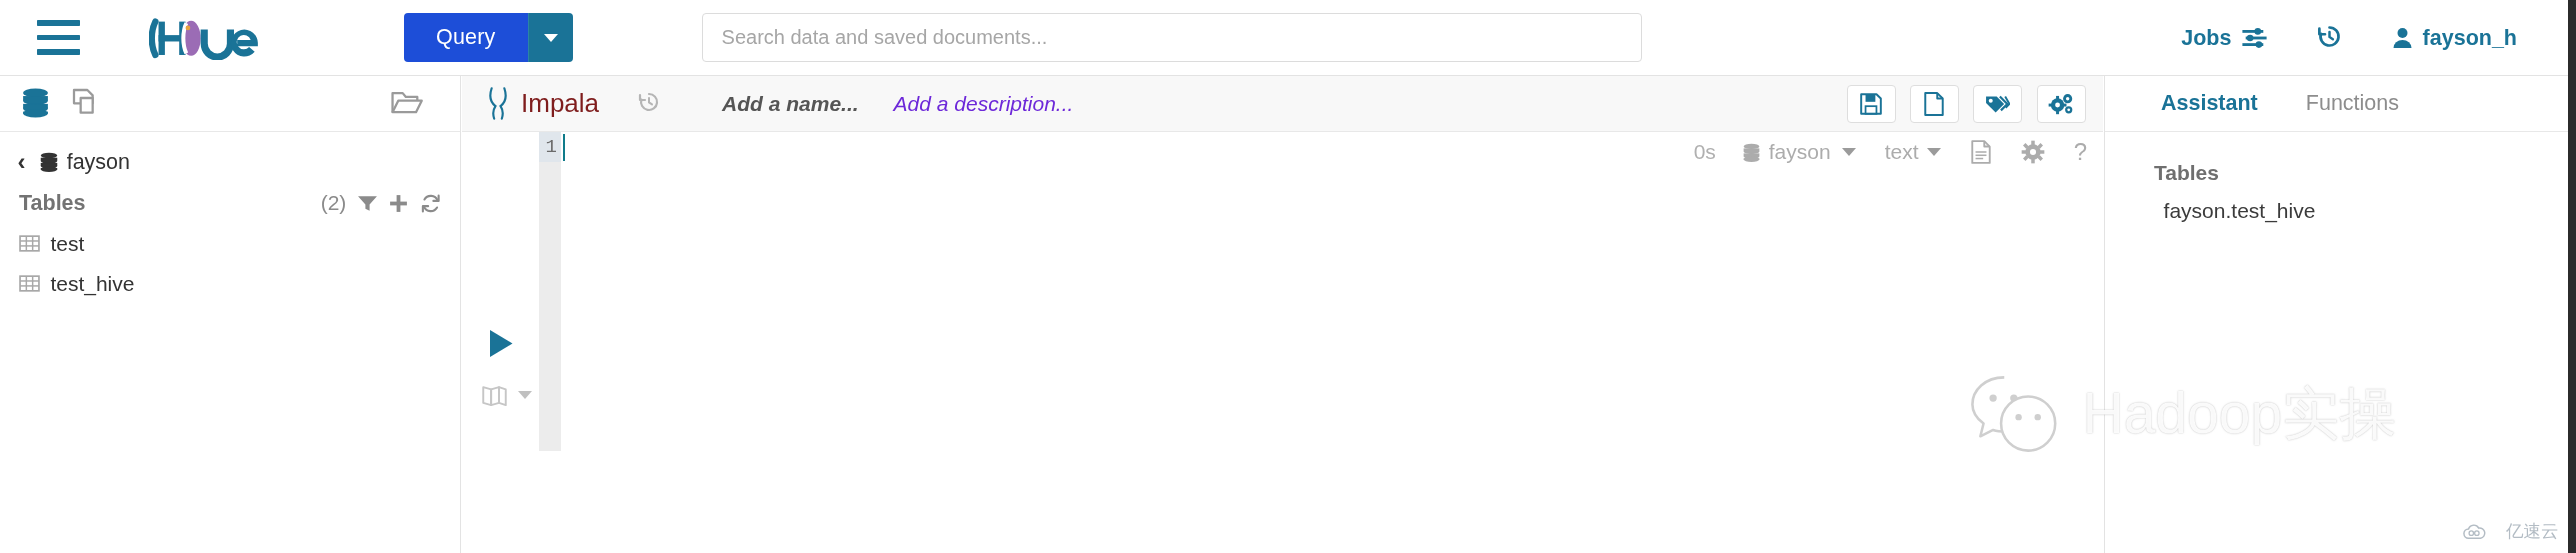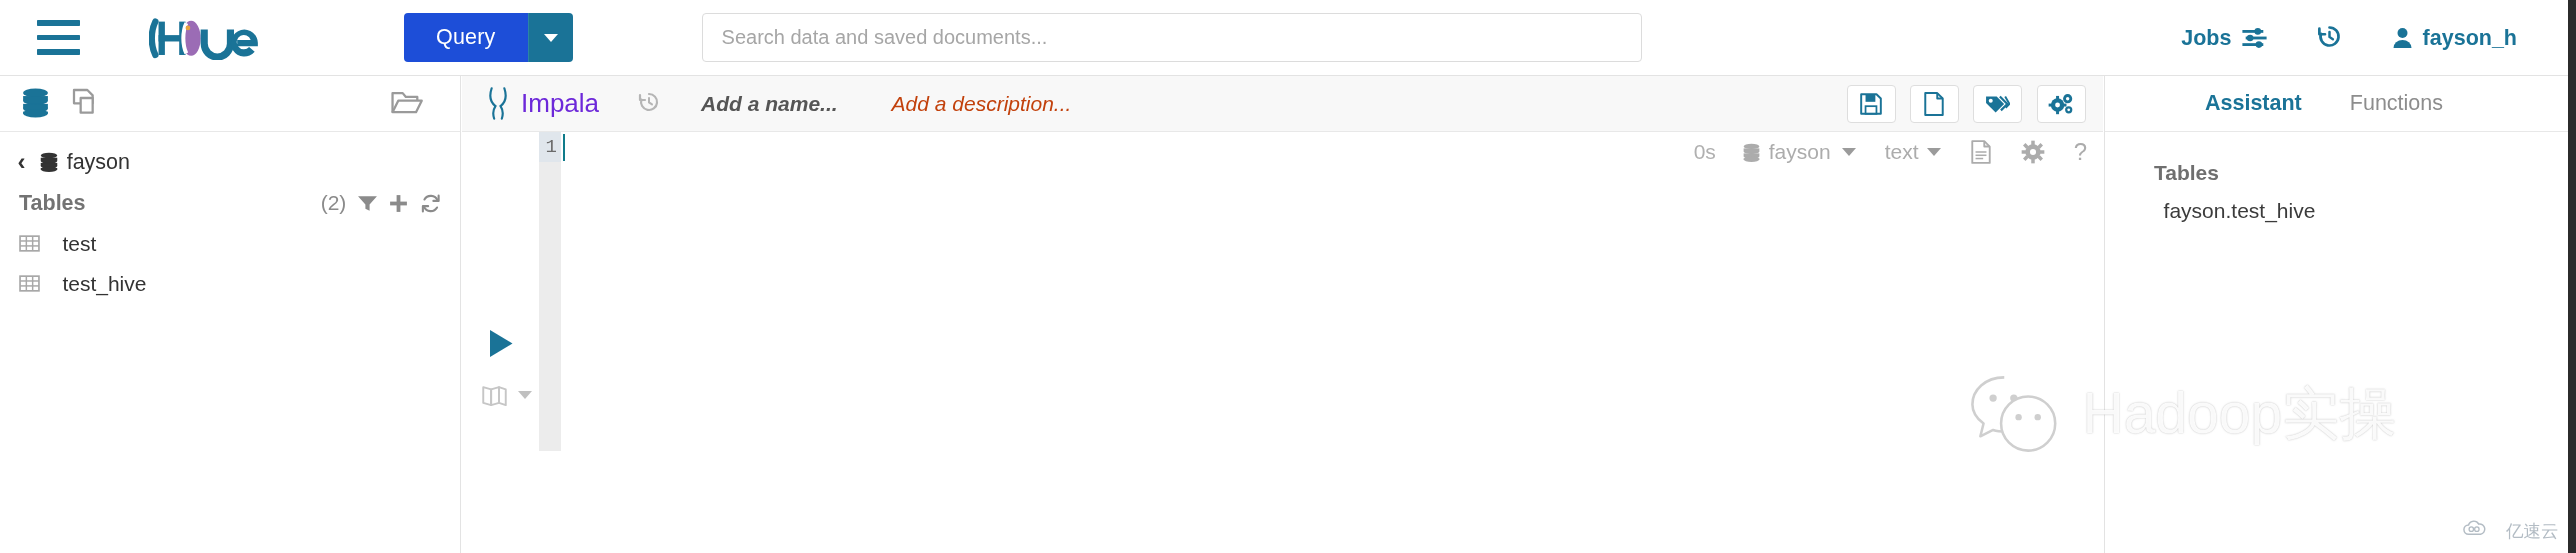--- a/index.html
+++ b/index.html
@@ -52,31 +52,31 @@
   #db-icon-btn { margin-left: 19px; cursor: pointer; }
   #docs-icon-btn { margin-left: 17.5px; cursor: pointer; }
   #folder-icon-btn { position: absolute; right: 37px; cursor: pointer; }
   #db-breadcrumb { display: flex; align-items: center; margin: 17.5px 0 0 17.5px; cursor: pointer; }
   #back-chevron { color: #333; font-size: 24px; font-weight: bold; margin-right: 12.8px; line-height: 1; }
   #db-name { font-size: 21.5px; color: #333; margin-left: 6.4px; }
   #tables-hdr { display: flex; align-items: center; margin: 16px 19px 0 19px; }
   #tables-label { font-size: 21.5px; color: #737373; font-weight: bold; }
   #tables-actions { margin-left: auto; display: flex; align-items: center; gap: 10.4px; color: #8b8b8b; font-size: 21px; }
   .tbl-count { color: #8b8b8b; font-size: 21px; }
-  .table-row { display: flex; align-items: center; margin: 16px 0 0 19px; cursor: pointer; gap: 12px; }
+  .table-row { display: flex; align-items: center; margin: 16px 0 0 19px; cursor: pointer; }
   .table-row span.tname { font-size: 21px; color: #333; margin-left: 10.4px; }
 
   
   #editor { position: absolute; top: 76px; left: 462px; width: 1641px; height: 477px; background: #ffffff; }
   #editor-toolbar { height: 56px; background: #f8f8f8; border-bottom: 0.8px solid #e8e8e8; display: flex; align-items: center; position: relative; }
   #impala-name { display: flex; align-items: center; margin-left: 24px; cursor: pointer; }
-  #impala-label { font-size: 26px; color: #6d28d9; margin-left: 11px; }
+  #impala-label { font-size: 26px; color: #7f1d1d; margin-left: 11px; }
   #editor-history { margin-left: 38px; cursor: pointer; }
-  #add-name { margin-left: 40px; font-size: 21px; font-weight: bold; font-style: italic; color: #555; cursor: pointer; }
-  #add-desc { margin-left: 54px; font-size: 21px; font-style: italic; color: #c2410c; cursor: pointer; }
+  #add-name { margin-left: 61px; font-size: 21px; font-weight: bold; font-style: italic; color: #555; cursor: pointer; }
+  #add-desc { margin-left: 35px; font-size: 21px; font-style: italic; color: #6d28d9; cursor: pointer; }
   #toolbar-btns { position: absolute; right: 17.5px; display: flex; gap: 14.3px; }
   .tbtn { width: 49px; height: 38px; border: 0.8px solid #dedede; border-radius: 4px; background: #fff; display: flex; align-items: center; justify-content: center; cursor: pointer; }
 
   #query-meta { position: absolute; right: 16px; top: 62px; display: flex; align-items: center; gap: 8px; color: #acacac; font-size: 21px; }
   #query-meta .mi { display: flex; align-items: center; cursor: pointer; }
   #time-label { color: #b0b0b0; margin-right: 17.5px; cursor: default; }
   #db-select { gap: 6.4px; margin-right: 21px; }
   #text-select { gap: 8px; margin-right: 21px; }
   #doc-mini { margin-right: 21px; }
   #gear-mini { margin-right: 21px; }
@@ -106,30 +106,30 @@
     background: #fbf2f3; border-top: 4px solid #cc3f52;
   }
   #error-text {
     color: #b32435; font-size: 21px; line-height: 1.55;
     padding: 25.5px 32px 0 30px; width: 1498px;
   }
 
   
   #assistant { position: absolute; top: 76px; left: 2104px; width: 472px; height: 477px; background: #ffffff; border-left: 0.8px solid #e3e3e3; }
   #assistant-tabs { height: 56px; border-bottom: 0.8px solid #e8e8e8; display: flex; align-items: center; padding-left: 56px; gap: 48px; }
-  #tab-assistant { font-size: 21.5px; color: #1a7397; font-weight: bold; cursor: pointer; margin-left: 44px; }
+  #tab-assistant { font-size: 21.5px; color: #1a7397; font-weight: bold; cursor: pointer; }
   #tab-functions { font-size: 21.5px; color: #8d8d8d; cursor: pointer; }
   #assistant-body { padding: 29px 0 0 49px; }
   #assistant-tables-hdr { font-size: 21px; color: #6f6f6f; font-weight: bold; }
   #assistant-table-item { font-size: 21px; color: #3b3b3b; margin: 14.3px 0 0 9.6px; cursor: pointer; }
 
   
   #watermark { position: absolute; left: 1969px; top: 371px; display: flex; align-items: center; gap: 17.5px; pointer-events: none; }
   #wm-text { font-size: 57px; color: rgba(255,255,255,0.92); text-shadow: 0 0 1.6px rgba(120,120,120,.55); font-family: "Liberation Sans", sans-serif; white-space: nowrap; }
-  #corner-wm { position: absolute; right: 17.5px; bottom: 9.6px; display: flex; gap: 19px; color: #b3bcc4; font-size: 17.5px; pointer-events: none; }
+  #corner-wm { position: absolute; right: 17.5px; bottom: 9.6px; display: flex; align-items: center; gap: 19px; color: #b3bcc4; font-size: 17.5px; pointer-events: none; }
   #rail { position: absolute; right: 0; top: 0; width: 8px; height: 553px; background: #2b2b2b; }
 </style>
 </head>
 <body>
 
 <div id="topbar">
 
   <div id="hamburger">
     <i></i>
     <i></i>

